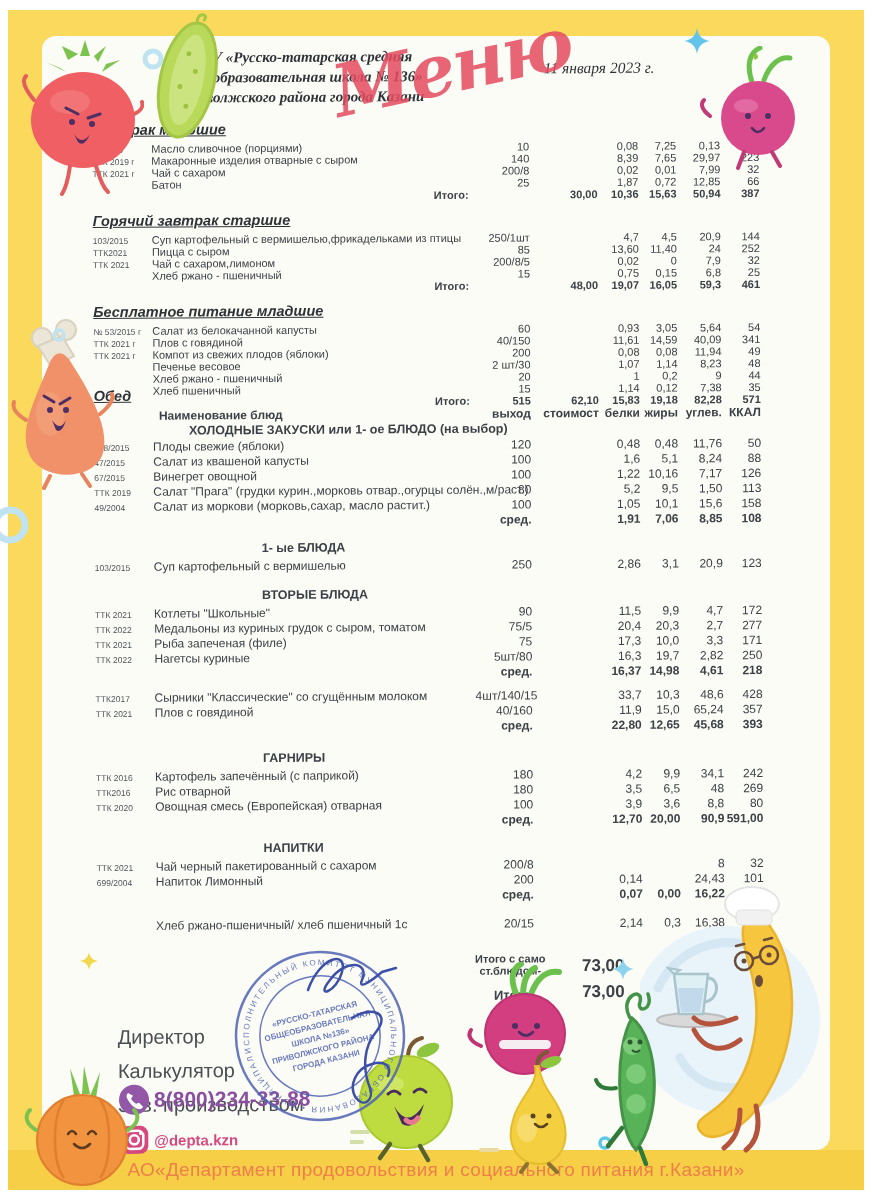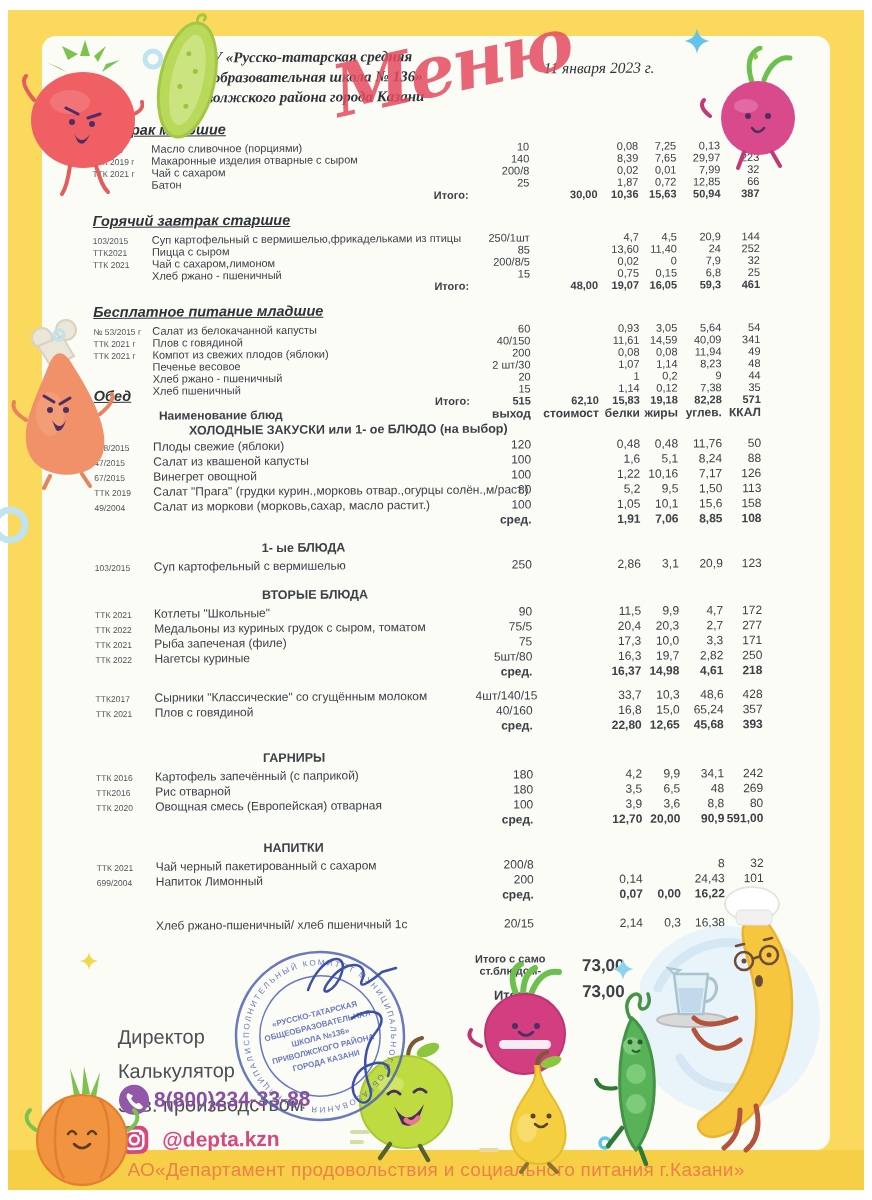--- a/index.html
+++ b/index.html
@@ -48,21 +48,21 @@
   .totals{position:absolute;left:428px;top:908px;width:180px;z-index:7;}
   .totals .trow{display:grid;grid-template-columns:84px 80px;align-items:end;}
   .t-label{font-weight:bold;font-size:11px;width:76px;word-break:break-all;text-align:center;line-height:12px;margin-top:9px;}
   .t-label2{font-weight:bold;font-size:13px;text-align:center;}
   .t-val{font-weight:bold;font-size:17px;text-align:center;padding-left:14px;}
   
   .signers{position:absolute;left:73px;top:982px;font-size:20px;line-height:34px;color:#4a4f54;z-index:4;}
   .contact{position:absolute;left:73px;top:1046px;z-index:7;}
   .contact .crow{display:flex;align-items:center;margin-bottom:8px;}
   .phone-text{font-weight:bold;font-size:21px;color:#8a4fa0;margin-left:4px;}
-  .insta-text{font-weight:bold;font-size:21px;color:#d6497e;margin-left:12px;text-align:center;}
+  .insta-text{font-weight:bold;font-size:15px;color:#d6497e;margin-left:4px;text-align:center;}
   .deco{position:absolute;z-index:2;}
   .over{z-index:5;}
   .stamp{position:absolute;left:228px;top:944px;z-index:6;opacity:.85;}
 </style>
 </head>
 <body>
 
 <div class="frame"></div>
 <div class="banner">
   <span>АО«Департамент продовольствия и социального питания г.Казани»</span>
@@ -618,21 +618,21 @@
               <div class="c-num">33,7</div>
               <div class="c-num">10,3</div>
               <div class="c-num">48,6</div>
               <div class="c-num">428</div>
             </div>
             <div class="row ln">
               <div class="c-code">ТТК 2021</div>
               <div class="c-name">Плов с говядиной</div>
               <div class="c-num">40/160</div>
               <div class="c-num"></div>
-              <div class="c-num">16,8</div>
+              <div class="c-num">11,9</div>
               <div class="c-num">15,0</div>
               <div class="c-num">65,24</div>
               <div class="c-num">357</div>
             </div>
             <div class="row ln avg">
               <div class="c-code"></div>
               <div class="c-name"></div>
               <div class="c-num">сред.</div>
               <div class="c-num"></div>
               <div class="c-num">22,80</div>

